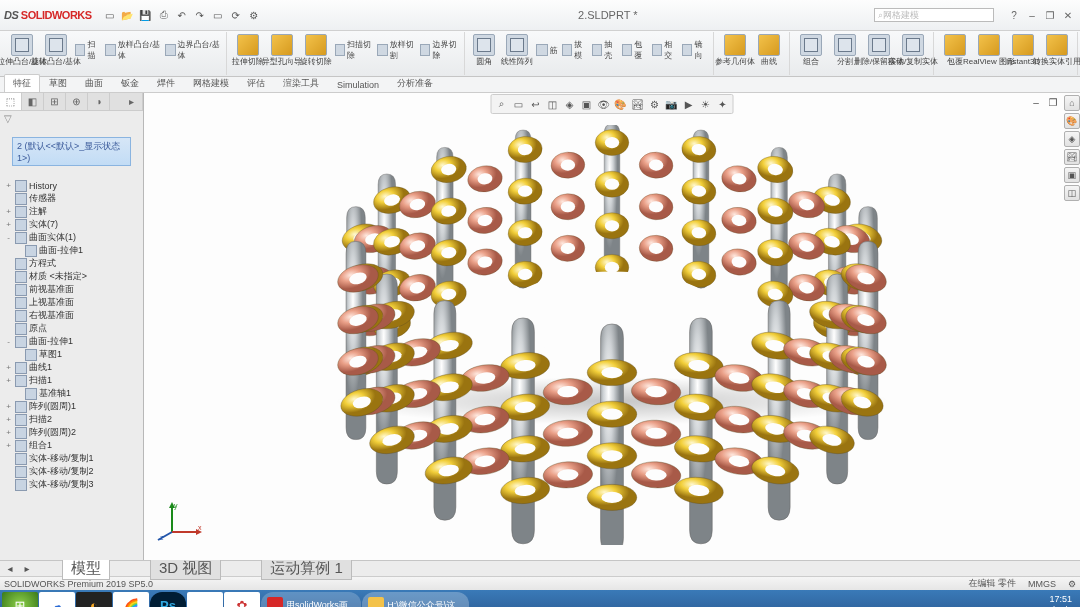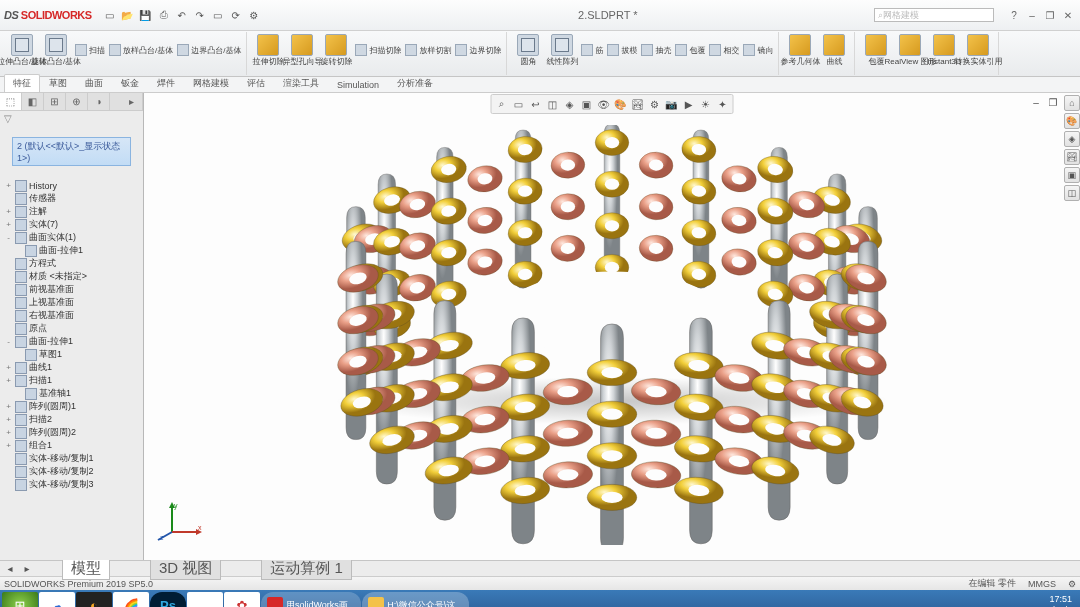--- a/index.html
+++ b/index.html
@@ -189,20 +189,40 @@
         </div>
         <div class="rbtn">
           <div class="ico sweep"></div>
           <div class="lbl">曲线</div>
         </div>
       </div>
     </div>
     <div class="rgroup">
       <div class="row">
         <div class="rbtn">
+          <div class="ico cube"></div>
+          <div class="lbl">组合</div>
+        </div>
+        <div class="rbtn">
+          <div class="ico cube"></div>
+          <div class="lbl">分割</div>
+        </div>
+        <div class="rbtn">
+          <div class="ico cube"></div>
+          <div class="lbl">删除/保留实体</div>
+        </div>
+        <div class="rbtn">
+          <div class="ico cube"></div>
+          <div class="lbl">移动/复制实体</div>
+        </div>
+      </div>
+    </div>
+    <div class="rgroup">
+      <div class="row">
+        <div class="rbtn">
           <div class="ico sweep"></div>
           <div class="lbl">包覆</div>
         </div>
         <div class="rbtn">
           <div class="ico sweep"></div>
           <div class="lbl">RealView 图形</div>
         </div>
         <div class="rbtn">
           <div class="ico sweep"></div>
           <div class="lbl">Instant3D</div>

